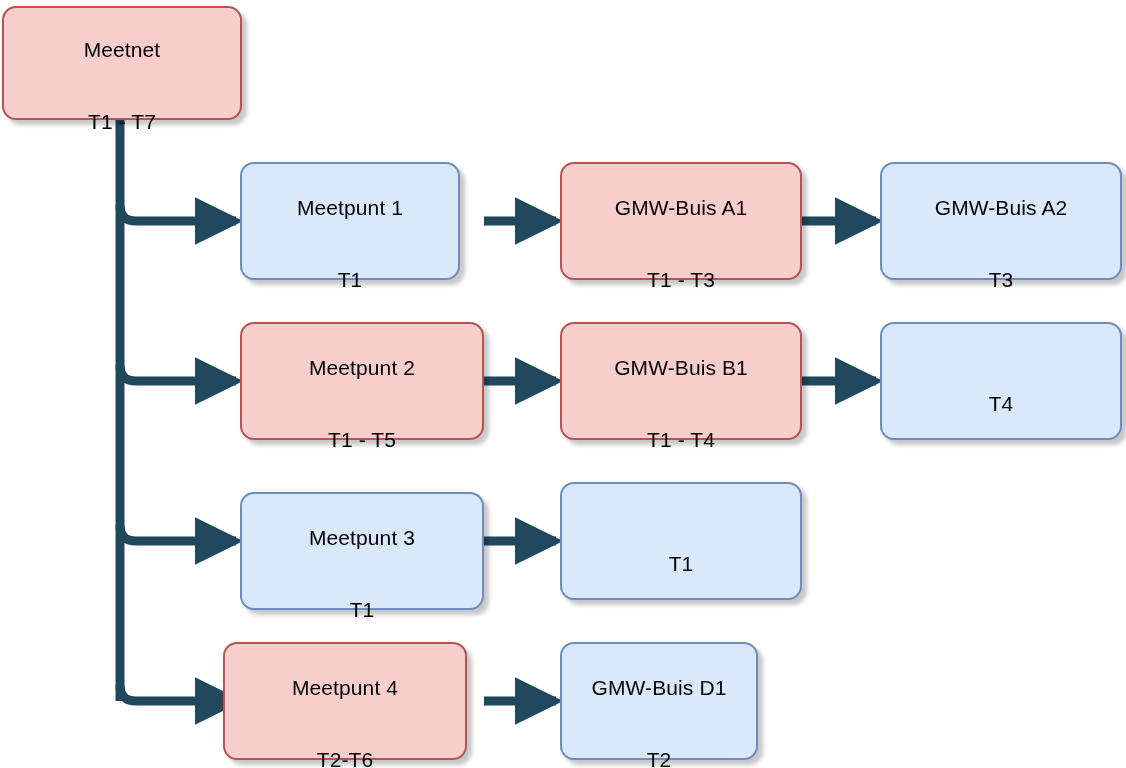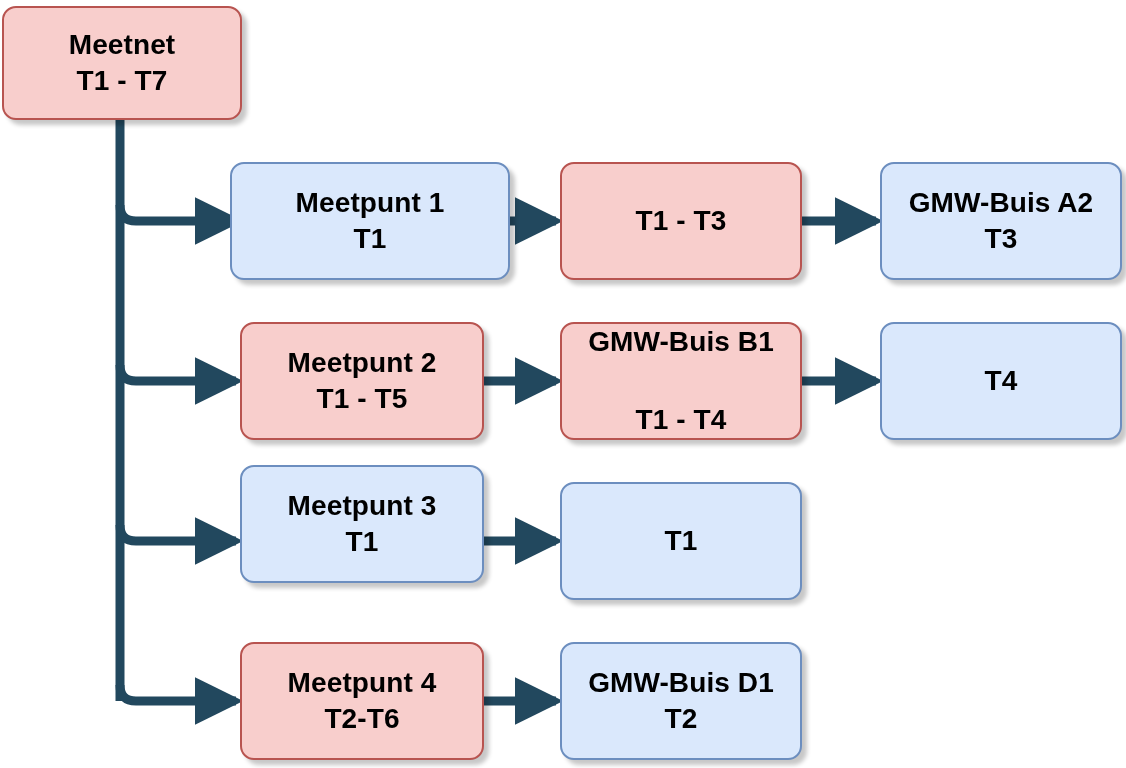--- a/index.html
+++ b/index.html
@@ -36,25 +36,26 @@
     flex-direction: column;
     align-items: center;
     justify-content: center;
     text-align: center;
     box-shadow: 5px 5px 4px rgba(0,0,0,0.22);
     line-height: 1.30;
   }
   .node .line1,
   .node .line2 {
     display: block;
-    font-weight: bold;
-    font-size: 28px;
+    font-weight: normal;
+    font-size: 21px;
     color: #000000;
     letter-spacing: 0.1px;
     white-space: nowrap;
+    margin-top: 45px;
   }
   .node.pink {
     background: #f8cecc;
     border-color: #b85450;
   }
   .node.blue {
     background: #dae8fc;
     border-color: #6c8ebf;
   }
 </style>
@@ -80,51 +81,52 @@
         <path d="M 802 381 L 876 381" fill="none" stroke="#22485e" stroke-width="9" stroke-linecap="butt" marker-end="url(#arrowhead)"></path>
         <path d="M 484 541 L 556 541" fill="none" stroke="#22485e" stroke-width="9" stroke-linecap="butt" marker-end="url(#arrowhead)"></path>
         <path d="M 484 701 L 556 701" fill="none" stroke="#22485e" stroke-width="9" stroke-linecap="butt" marker-end="url(#arrowhead)"></path>
       </g>
   </svg>
   <div id="nodes">
       <div class="node pink" style="left: 2px; top: 6px; width: 240px; height: 114px;">
         <span class="line1">Meetnet</span>
         <span class="line2">T1 - T7</span>
       </div>
-      <div class="node blue" style="left: 230px; top: 162px; width: 280px; height: 118px;">
+      <div class="node blue" style="left: 240px; top: 162px; width: 220px; height: 118px;">
         <span class="line1">Meetpunt 1</span>
         <span class="line2">T1</span>
       </div>
       <div class="node pink" style="left: 560px; top: 162px; width: 242px; height: 118px;">
+        <span class="line1">GMW-Buis A1</span>
         <span class="line2">T1 - T3</span>
       </div>
       <div class="node blue" style="left: 880px; top: 162px; width: 242px; height: 118px; align-items: center;">
         <span class="line1">GMW-Buis A2</span>
         <span class="line2">T3</span>
       </div>
       <div class="node pink" style="left: 240px; top: 322px; width: 244px; height: 118px;">
         <span class="line1">Meetpunt 2</span>
         <span class="line2">T1 - T5</span>
       </div>
-      <div class="node pink" style="left: 560px; top: 322px; width: 242px; height: 118px; justify-content: space-between;">
+      <div class="node pink" style="left: 560px; top: 322px; width: 242px; height: 118px;">
         <span class="line1">GMW-Buis B1</span>
         <span class="line2">T1 - T4</span>
       </div>
       <div class="node blue" style="left: 880px; top: 322px; width: 242px; height: 118px;">
         <span class="line2">T4</span>
       </div>
-      <div class="node blue" style="left: 240px; top: 465px; width: 244px; height: 118px;">
+      <div class="node blue" style="left: 240px; top: 492px; width: 244px; height: 118px;">
         <span class="line1">Meetpunt 3</span>
         <span class="line2">T1</span>
       </div>
       <div class="node blue" style="left: 560px; top: 482px; width: 242px; height: 118px;">
         <span class="line2">T1</span>
       </div>
-      <div class="node pink" style="left: 240px; top: 642px; width: 244px; height: 118px;">
+      <div class="node pink" style="left: 223px; top: 642px; width: 244px; height: 118px;">
         <span class="line1">Meetpunt 4</span>
         <span class="line2">T2-T6</span>
       </div>
-      <div class="node blue" style="left: 560px; top: 642px; width: 242px; height: 118px;">
+      <div class="node blue" style="left: 560px; top: 642px; width: 198px; height: 118px;">
         <span class="line1">GMW-Buis D1</span>
         <span class="line2">T2</span>
       </div>
     </div>
 </div>
 
 </body></html>

